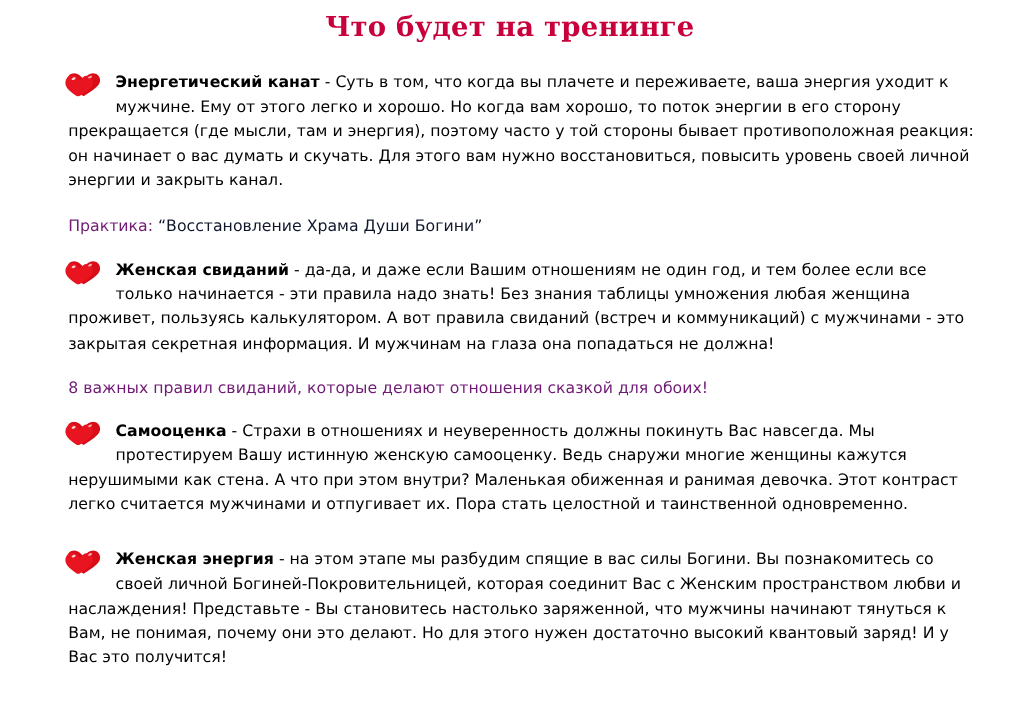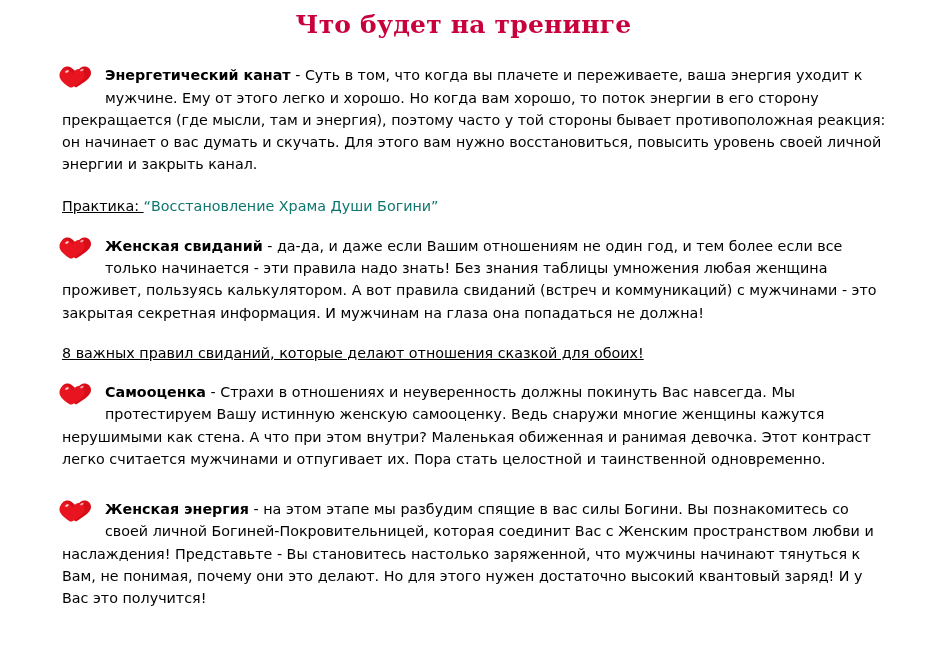--- a/index.html
+++ b/index.html
@@ -78,25 +78,24 @@
 
   
   .practice {
     font-size: 14.3px;
     line-height: 22px;
     color: #1a1a1a;
     margin: 0 0 6px 0;
     padding: 0 0 0 6px;
   }
   .practice .practice-label {
-    color: #000000;
-    text-decoration: underline;
+    color: #701a75;
   }
   .practice .practice-title {
-    color: #0f766e;
+    color: #0f172a;
   }
 
   .spacer-1 { height: 13px; }
   .spacer-2 { height: 12px; }
   .spacer-3 { height: 12px; }
   .spacer-4 { height: 11px; }
   .spacer-5 { height: 11px; }
   .spacer-6 { height: 11px; }
   .spacer-7 { height: 11px; }
 </style>

